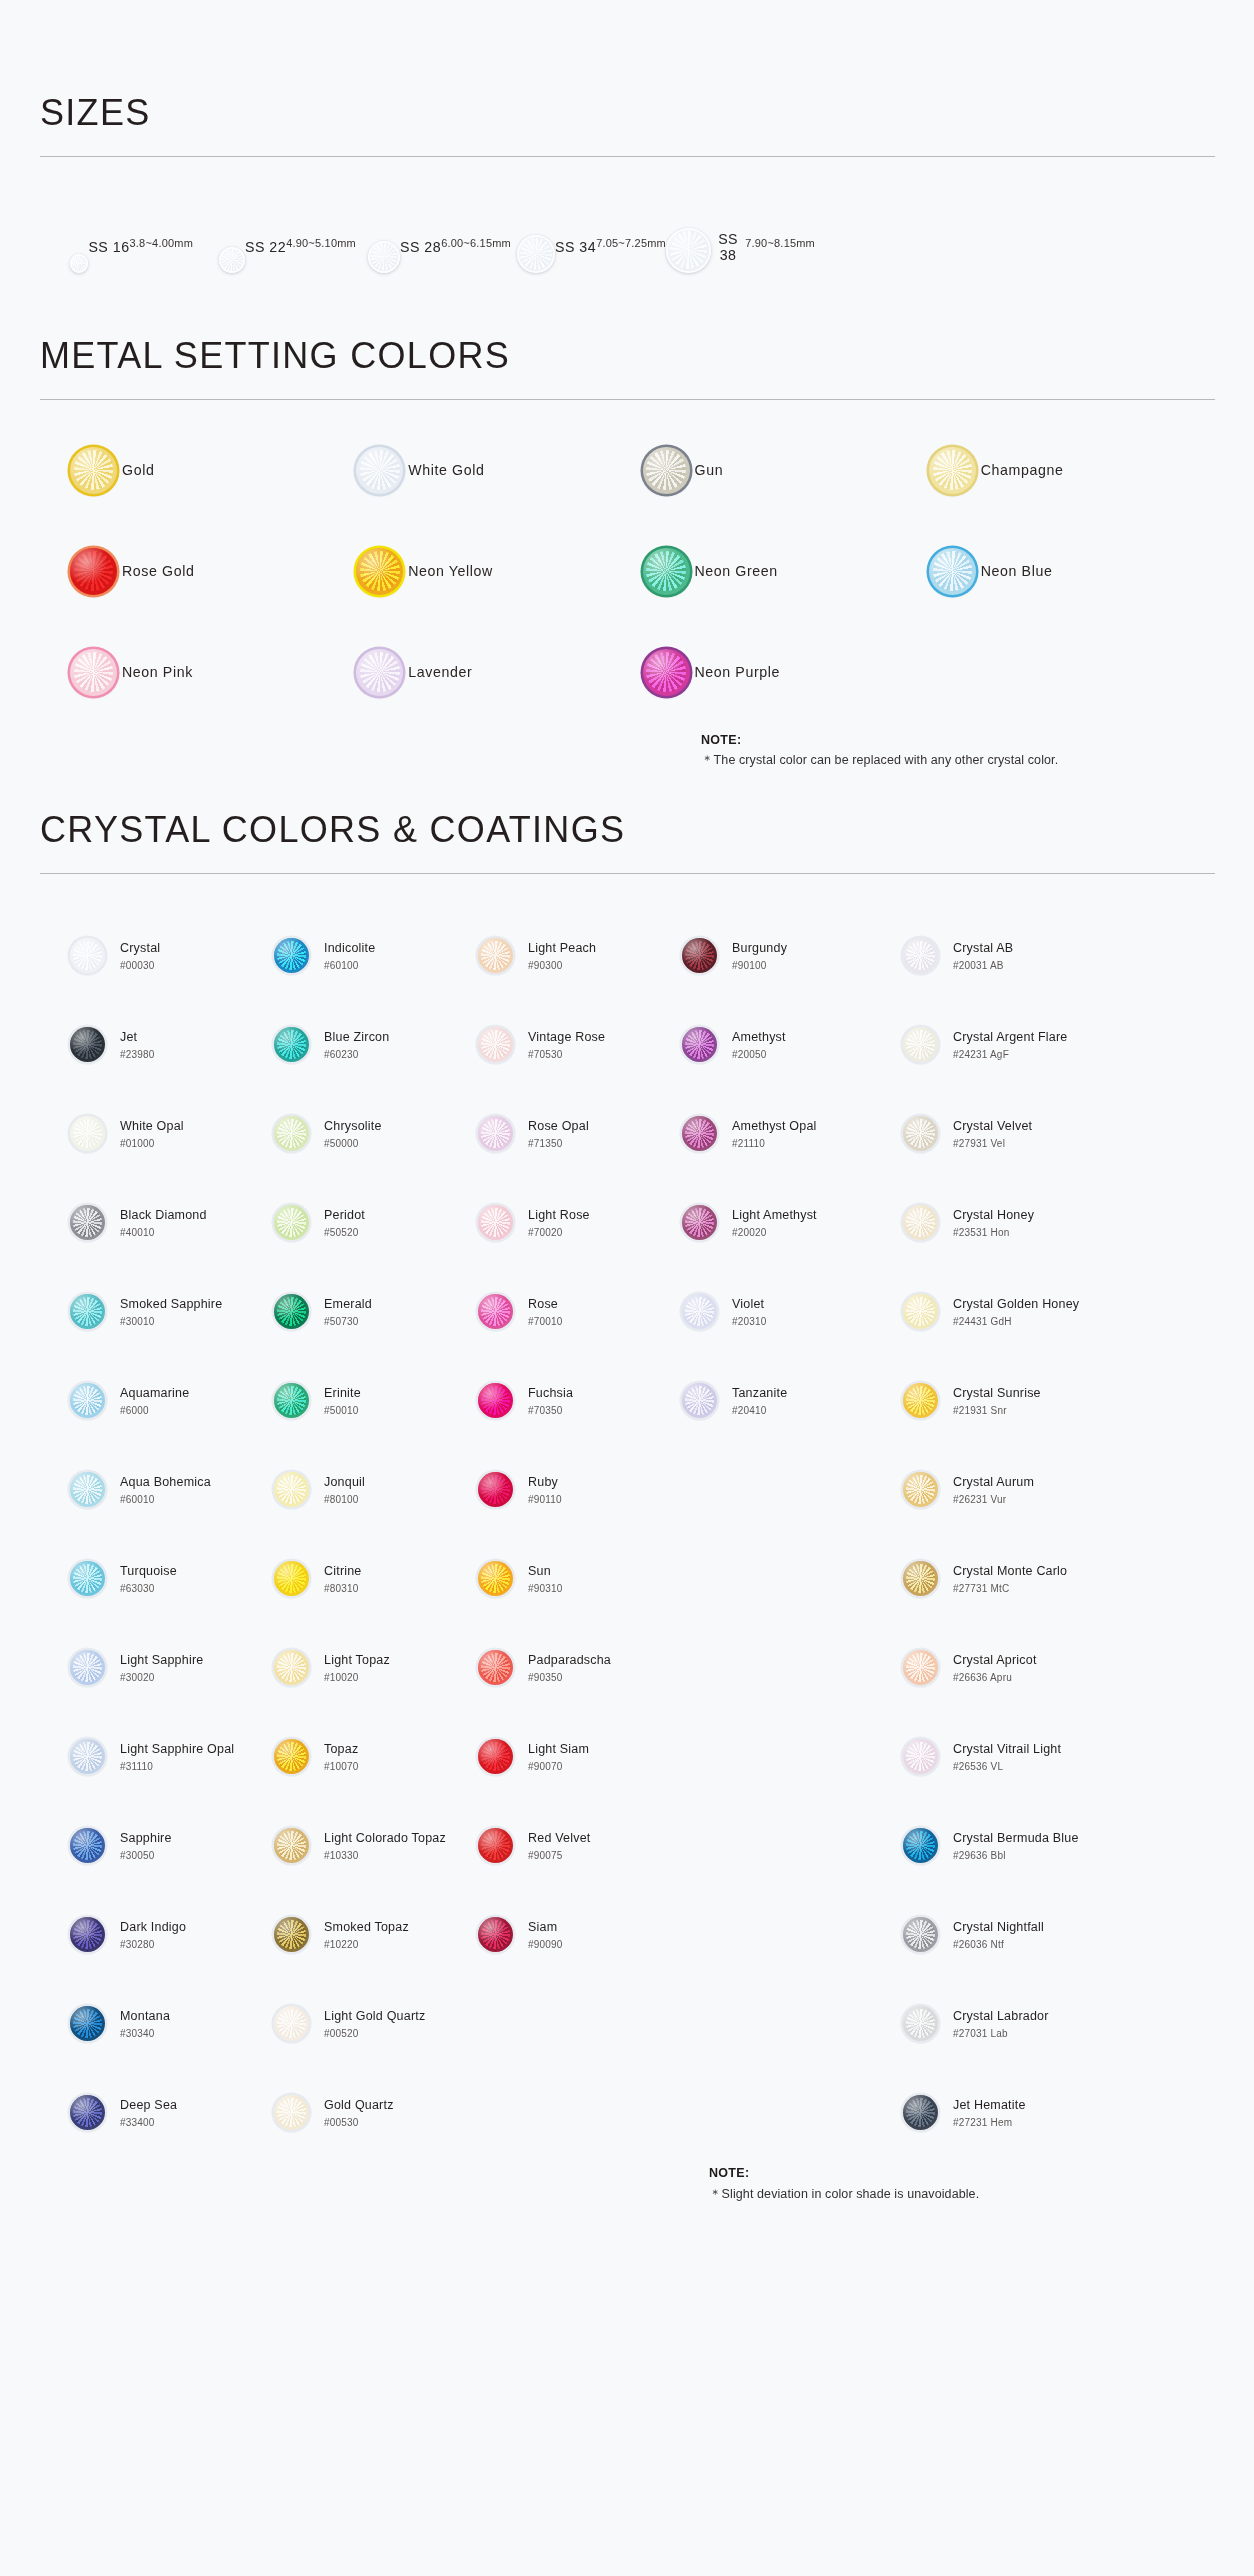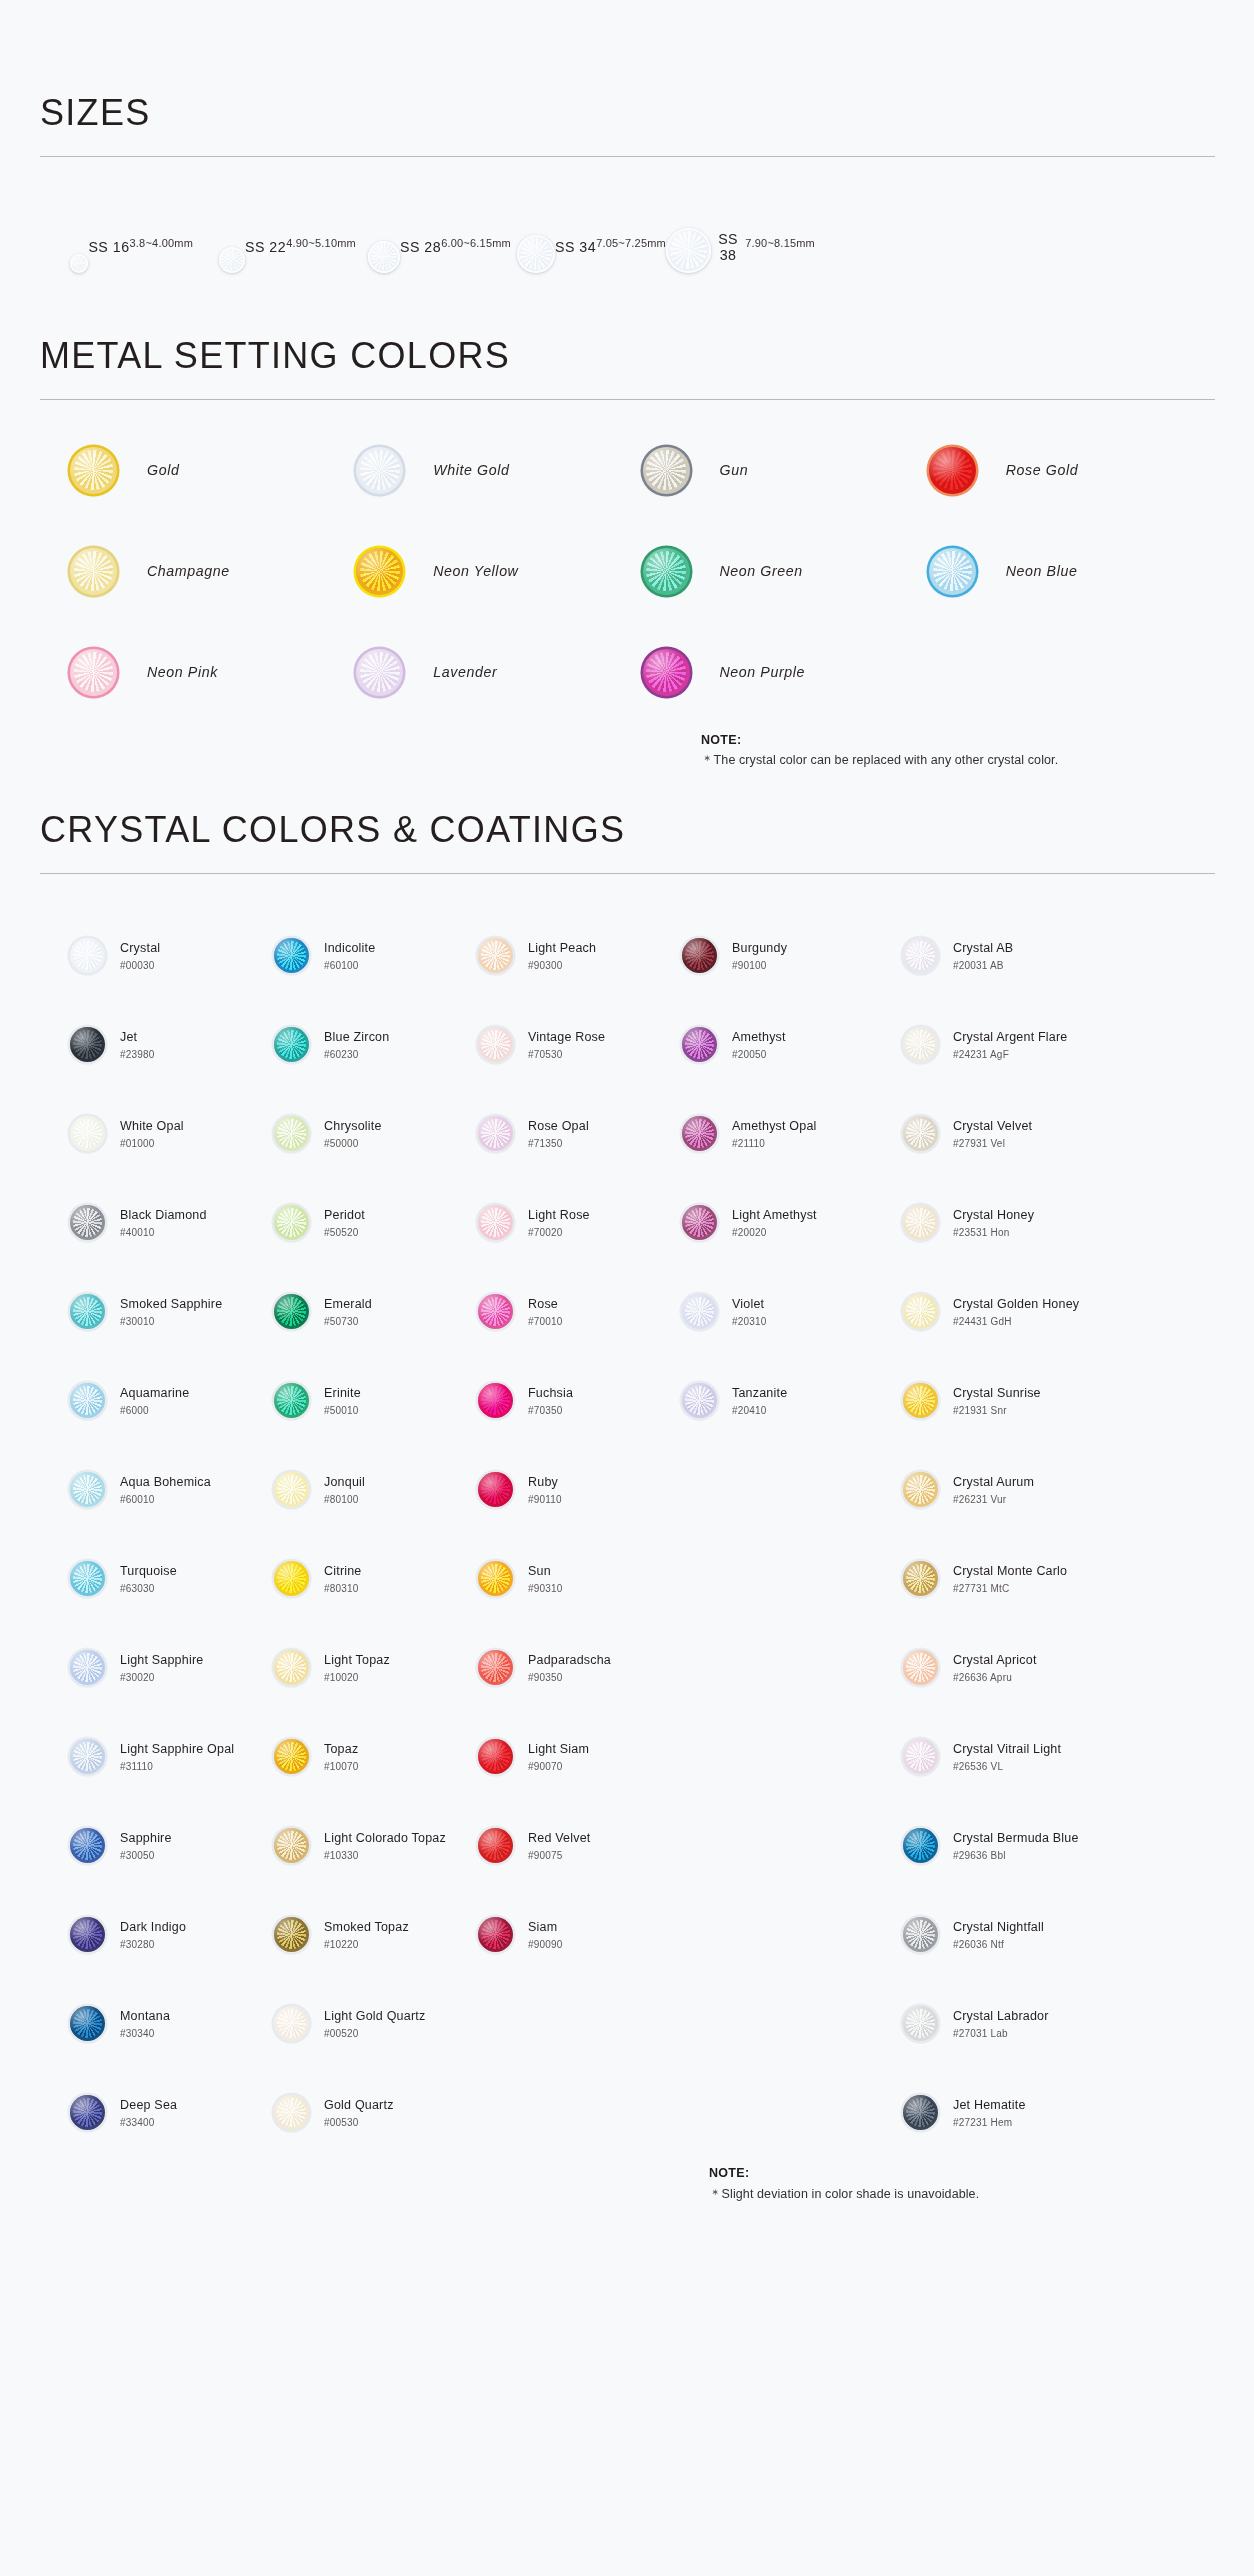--- a/index.html
+++ b/index.html
@@ -102,21 +102,21 @@
     row-gap:54px;
     margin-top:47px;
     padding-left:30px;
   }
   .metal-item { display:flex; align-items:center; }
   .metal-gem {
     width:47px; height:47px; border-radius:50%;
     flex:0 0 auto;
   }
   .metal-label {
-    font-size:14.2px; margin-left:30px; letter-spacing:0.6px; color:#2b2523;font-style:italic;
+    font-size:14.2px; margin-left:5px; letter-spacing:0.6px; color:#2b2523;
   }
 
   .note-block { margin-top:37px; padding-left:661px; }
   .note-title { font-size:12.5px; font-weight:bold; letter-spacing:0.3px; color:#1d1a19;}
   .note-text  { font-size:12.5px; margin-top:5.9px; letter-spacing:0.1px; color:#33302f;}
 
   
   #crystal-section { padding-top:40px; }
   .crystal-grid {
     display:grid;
@@ -191,26 +191,26 @@
         </div>
         <div class="metal-item">
           <div class="gem metal-gem" style="width: 47px; height: 47px; background: rgb(232, 237, 244); box-shadow: rgb(211, 219, 230) 0px 0px 0px 2.5px, rgba(60, 70, 85, 0.3) 0px 0.8px 3.3px;"></div>
           <span class="metal-label">White  Gold</span>
         </div>
         <div class="metal-item">
           <div class="gem metal-gem" style="width: 47px; height: 47px; background: rgb(205, 202, 187); box-shadow: rgb(123, 130, 142) 0px 0px 0px 2.5px, rgba(60, 70, 85, 0.3) 0px 0.8px 3.3px;"></div>
           <span class="metal-label">Gun</span>
         </div>
         <div class="metal-item">
+          <div class="gem metal-gem" style="width: 47px; height: 47px; background: rgb(241, 227, 160); box-shadow: rgb(228, 210, 124) 0px 0px 0px 2.5px, rgba(60, 70, 85, 0.3) 0px 0.8px 3.3px;"></div>
+          <span class="metal-label">Champagne</span>
+        </div>
+        <div class="metal-item">
           <div class="gem metal-gem" style="width: 47px; height: 47px; background: rgb(217, 23, 23); box-shadow: rgb(240, 138, 90) 0px 0px 0px 2.5px, rgba(60, 70, 85, 0.3) 0px 0.8px 3.3px;"></div>
           <span class="metal-label">Rose Gold</span>
-        </div>
-        <div class="metal-item">
-          <div class="gem metal-gem" style="width: 47px; height: 47px; background: rgb(241, 227, 160); box-shadow: rgb(228, 210, 124) 0px 0px 0px 2.5px, rgba(60, 70, 85, 0.3) 0px 0.8px 3.3px;"></div>
-          <span class="metal-label">Champagne</span>
         </div>
         <div class="metal-item">
           <div class="gem metal-gem" style="width: 47px; height: 47px; background: rgb(240, 168, 28); box-shadow: rgb(242, 226, 6) 0px 0px 0px 2.5px, rgba(60, 70, 85, 0.3) 0px 0.8px 3.3px;"></div>
           <span class="metal-label">Neon Yellow</span>
         </div>
         <div class="metal-item">
           <div class="gem metal-gem" style="width: 47px; height: 47px; background: rgb(76, 186, 141); box-shadow: rgb(47, 154, 109) 0px 0px 0px 2.5px, rgba(60, 70, 85, 0.3) 0px 0.8px 3.3px;"></div>
           <span class="metal-label">Neon  Green</span>
         </div>
         <div class="metal-item">

